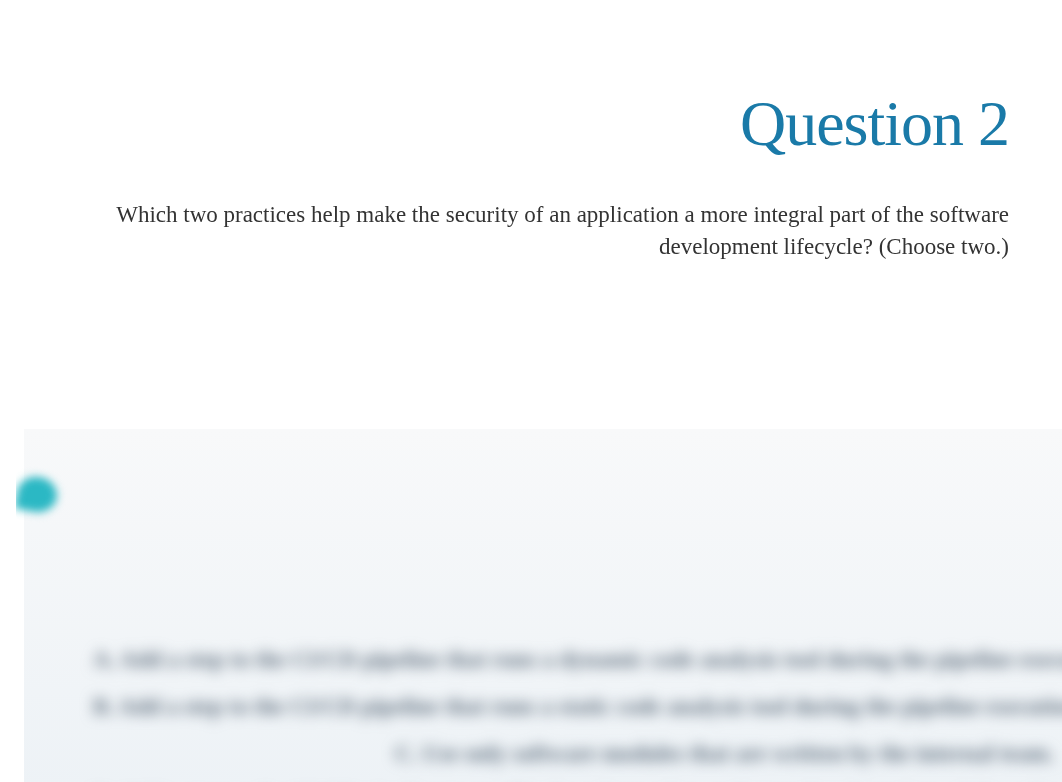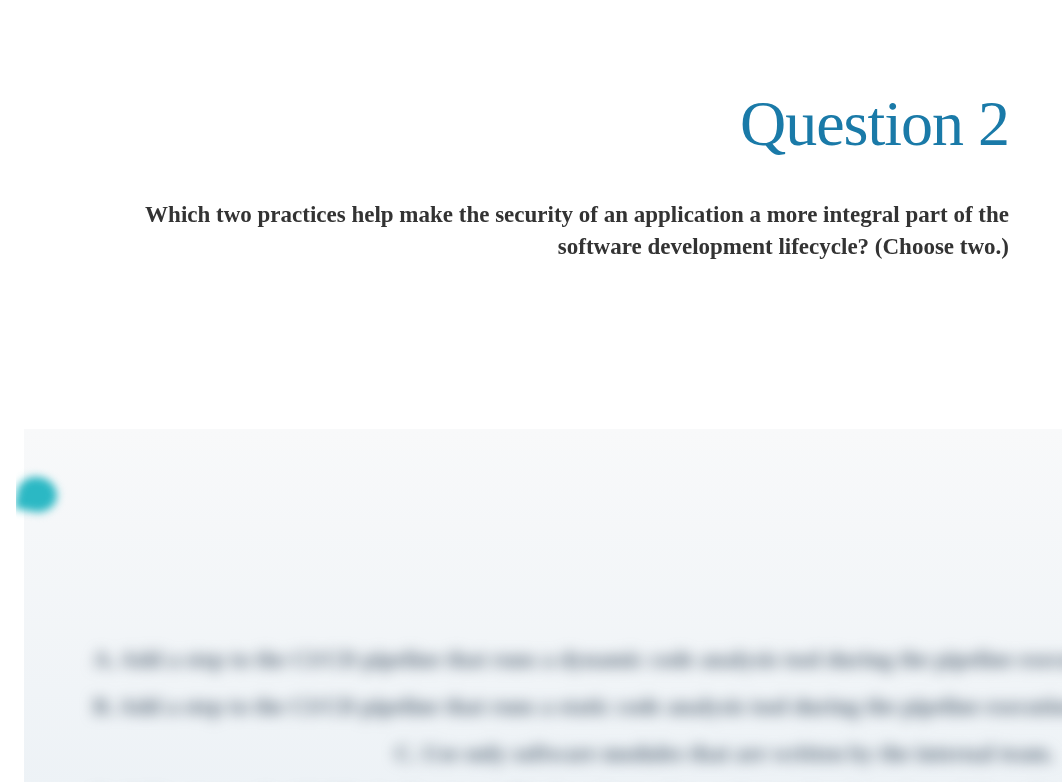--- a/index.html
+++ b/index.html
@@ -23,21 +23,21 @@
       font-size: 64px;
       font-weight: 400;
       color: #1a7aa8;
       margin-bottom: 38px;
       letter-spacing: -1px;
     }
     .question-text {
       font-size: 23px;
       line-height: 1.4;
       color: #333333;
-      font-weight: 700;
+      font-weight: 400;
     }
     .blurred-section {
       position: absolute;
       top: 405px;
       left: 0;
       right: 0;
       bottom: 0;
       background: linear-gradient(to bottom, #f8f9fa 0%, #edf2f6 100%);
       filter: blur(0px);
     }

